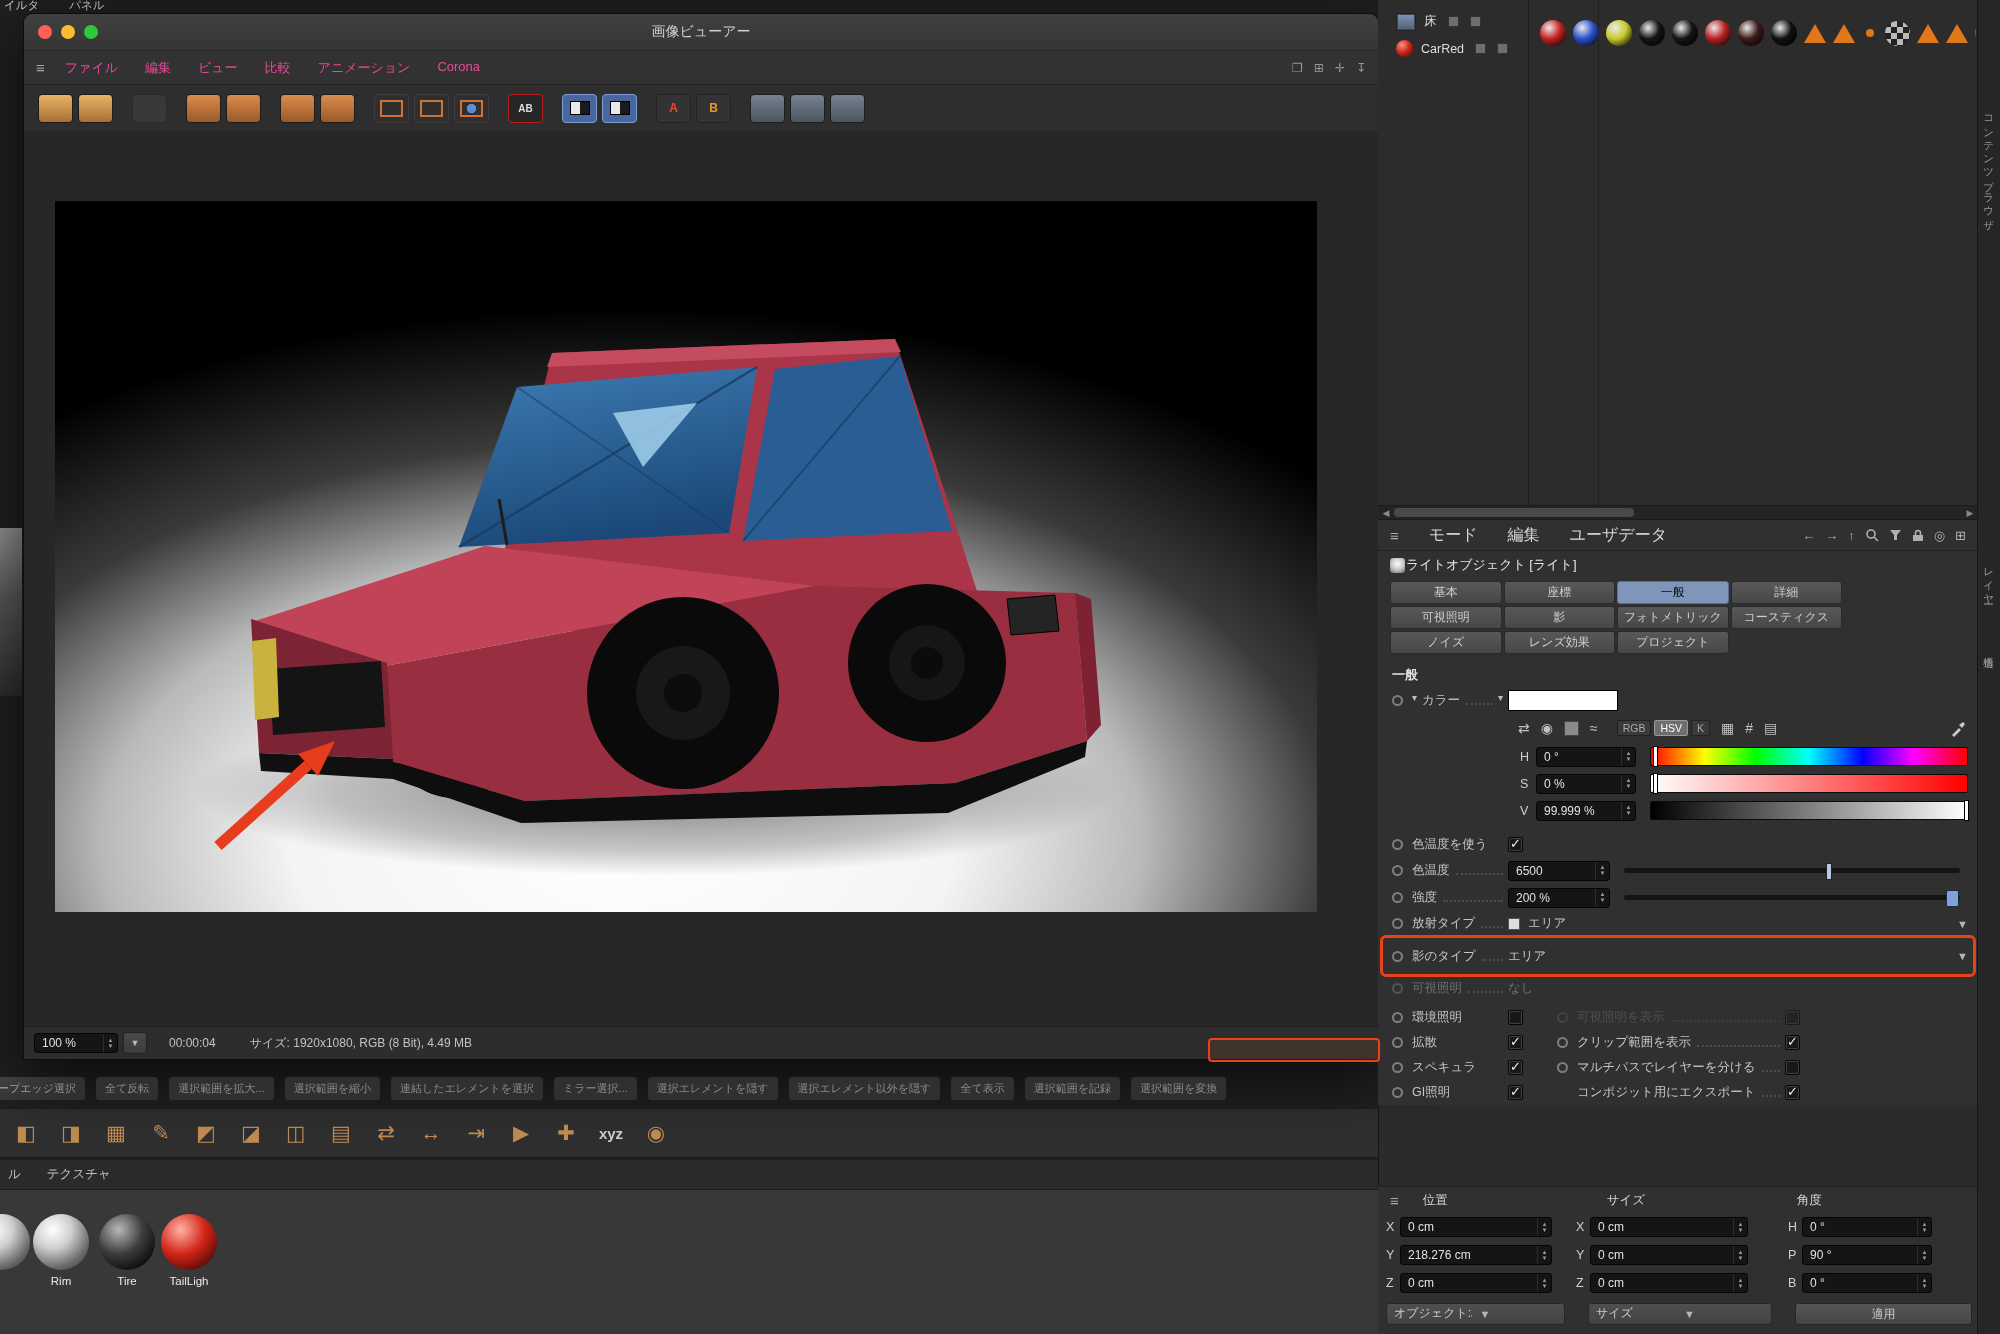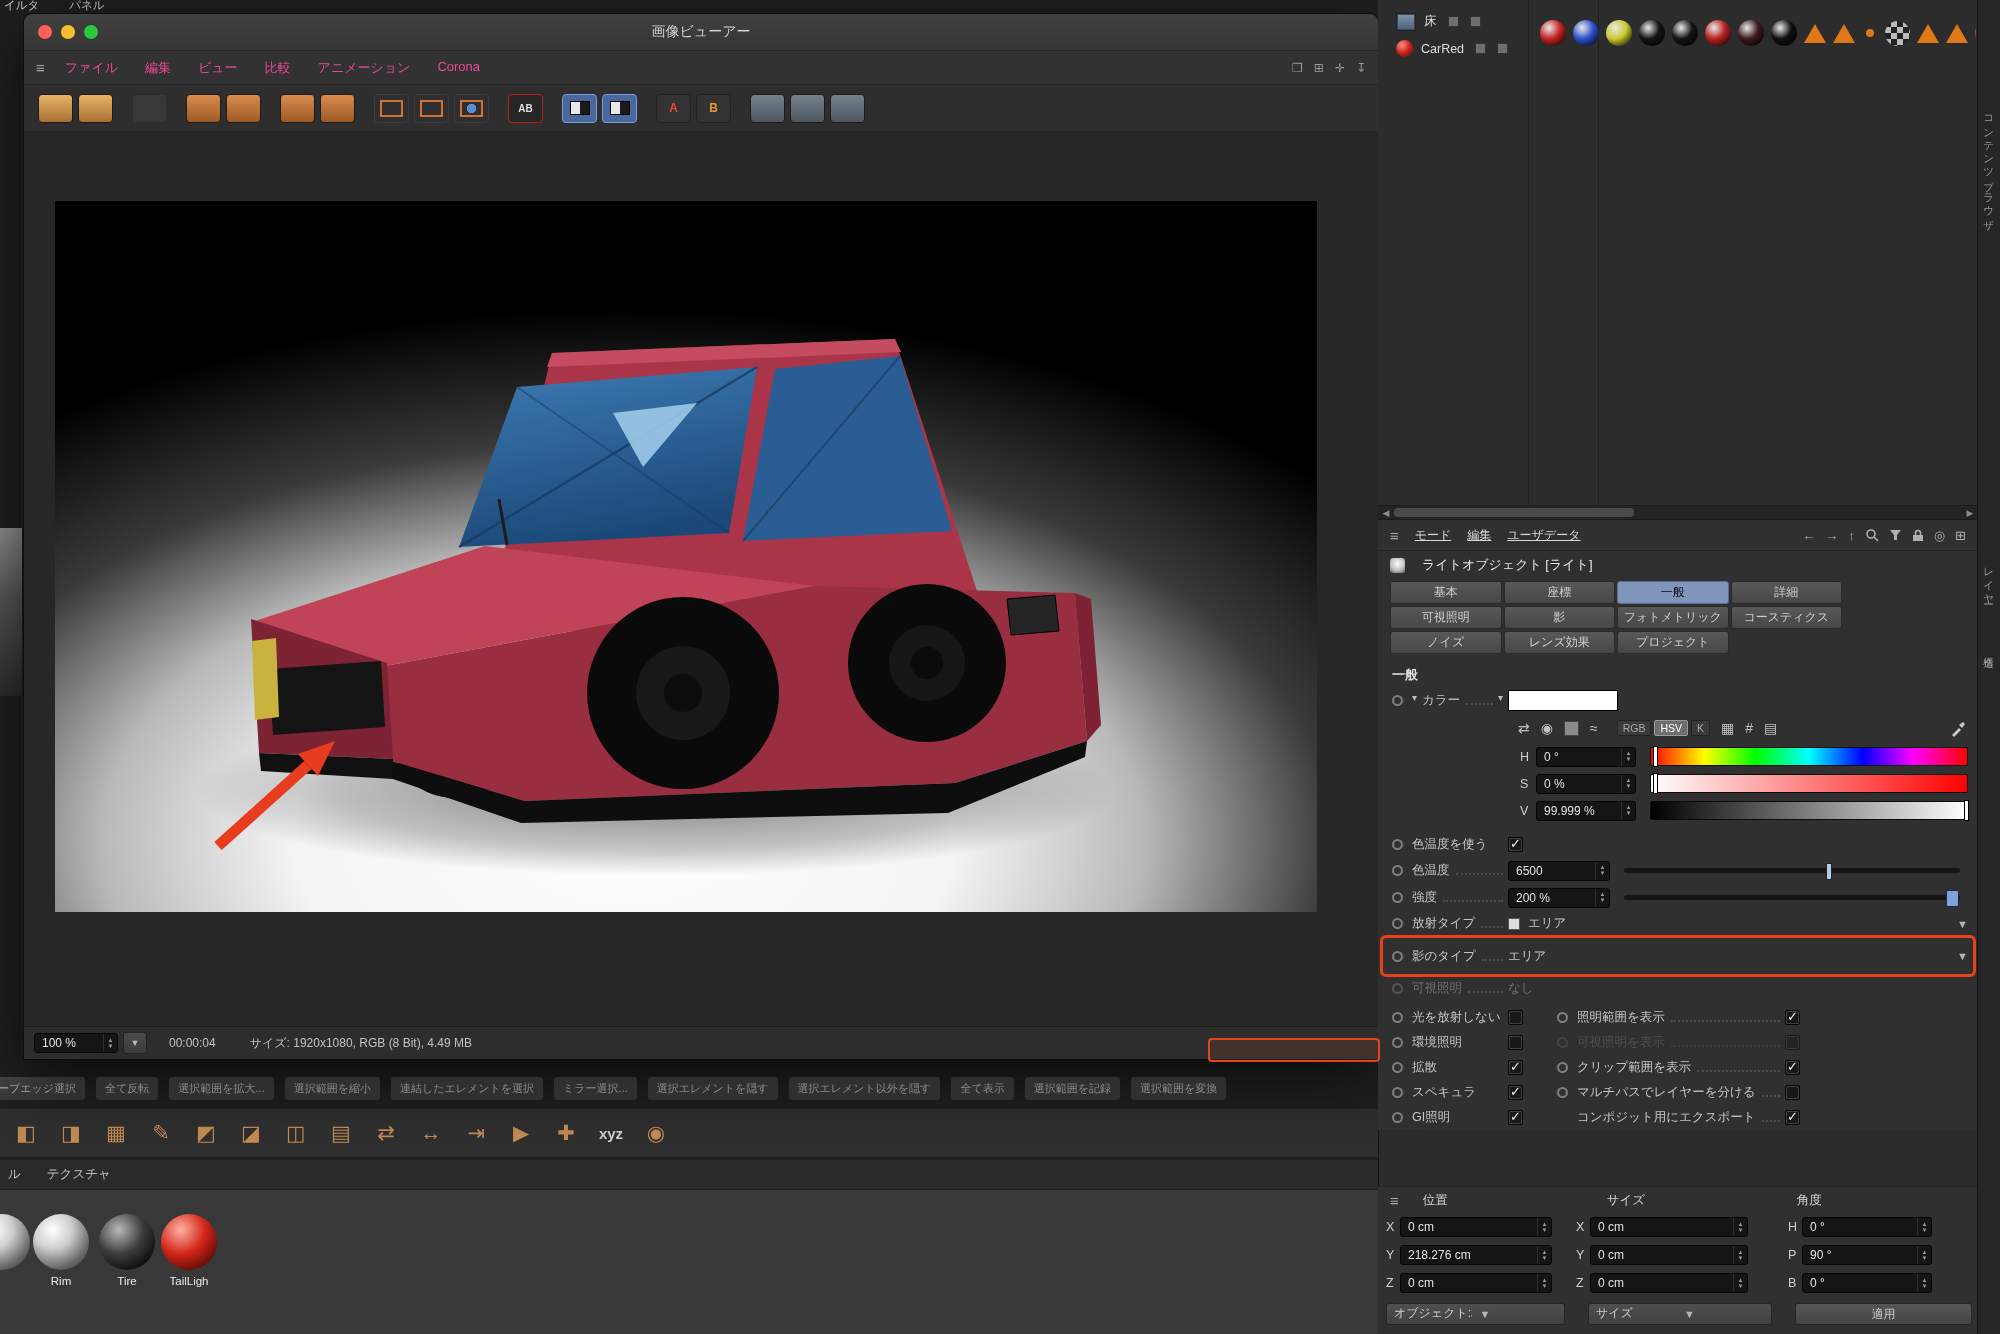--- a/index.html
+++ b/index.html
@@ -75,23 +75,23 @@
       background-image:linear-gradient(45deg,#bbb 25%,transparent 25%,transparent 75%,#bbb 75%),
                        linear-gradient(45deg,#bbb 25%,transparent 25%,transparent 75%,#bbb 75%);
       background-position:0 0,6px 6px;background-size:12px 12px;}
   #hscroll{position:absolute;left:1378px;top:505px;width:600px;height:15px;background:#242424;border-top:1px solid #1b1b1b;
       border-bottom:1px solid #1b1b1b;display:flex;align-items:center;z-index:4;box-sizing:border-box;}
   .harrow{width:16px;color:#8a8a8a;font-size:9px;text-align:center;flex:none;}
   .hthumb{height:9px;width:240px;background:#4a4a4a;border-radius:4px;}
   .hsp{flex:1;}
   #attr{position:absolute;left:1378px;top:520px;width:600px;background:#303030;z-index:4;}
   #attr-mode{height:30px;display:flex;align-items:center;padding:0 12px;border-bottom:1px solid #232323;color:#d8d8d8;}
-  .amenu{margin-left:16px;font-size:12px;text-decoration:underline;}
+  .amenu{margin-left:30px;font-size:16px;}
   #attr-nav{margin-left:auto;display:flex;gap:10px;align-items:center;color:#b0b0b0;font-size:13px;}
-  #attr-title{height:28px;display:flex;align-items:center;padding:0 12px;color:#e6e6e6;font-size:13px;gap:17px;}
+  #attr-title{height:28px;display:flex;align-items:center;padding:0 12px;color:#e6e6e6;font-size:13px;gap:1px;}
   .lamp{width:15px;height:15px;border-radius:3px;background:radial-gradient(circle at 50% 38%,#fff,#c2c2c2 55%,#5e5e5e);flex:none;}
   #attr-tabs{display:grid;grid-template-columns:repeat(4,1fr);gap:2px;padding:2px 0 2px 12px;width:452px;}
   .tabbtn{height:21px;line-height:21px;background:linear-gradient(#585858,#474747);border:1px solid #2a2a2a;border-radius:3px;
       color:#cfcfcf;font-size:12px;text-align:center;overflow:hidden;white-space:nowrap;}
   .tabbtn.active{background:#8095ba;color:#0a0a0a;border-color:#5a6d92;}
   .asection{font-weight:bold;color:#e0e0e0;font-size:13px;padding:10px 0 4px 14px;}
   .arow{height:25px;display:flex;align-items:center;padding:0 10px 0 14px;font-size:12.5px;color:#c6c6c6;position:relative;}
   .lblwrap{flex:0 0 96px;display:flex;min-width:0;}
   .albl{white-space:nowrap;}
   .expander{color:#bdbdbd;font-size:10px;margin-right:5px;}
@@ -539,32 +539,20 @@
         <span class="albl">可視照明</span>
         <span class="leader"></span>
       </span>
       <span>なし</span>
     </div>
 
     <div style="height:4px"></div>
     <div id="check-rows">
         <div class="crow">
           <span class="adot"></span>
-          <span class="clbl">光を放射しない</span>
-          <span class="cb"></span>
-          <span class="crr">
-            <span class="adot"></span>
-            <span class="crlbl">照明範囲を表示</span>
-            <span class="leader"></span>
-            <span class="cb on"></span>
-            <span class="csp"></span>
-          </span>
-        </div>
-        <div class="crow">
-          <span class="adot"></span>
           <span class="clbl">環境照明</span>
           <span class="cb"></span>
           <span class="crr dis">
             <span class="adot"></span>
             <span class="crlbl">可視照明を表示</span>
             <span class="leader"></span>
             <span class="cb"></span>
             <span class="csp"></span>
           </span>
         </div>

